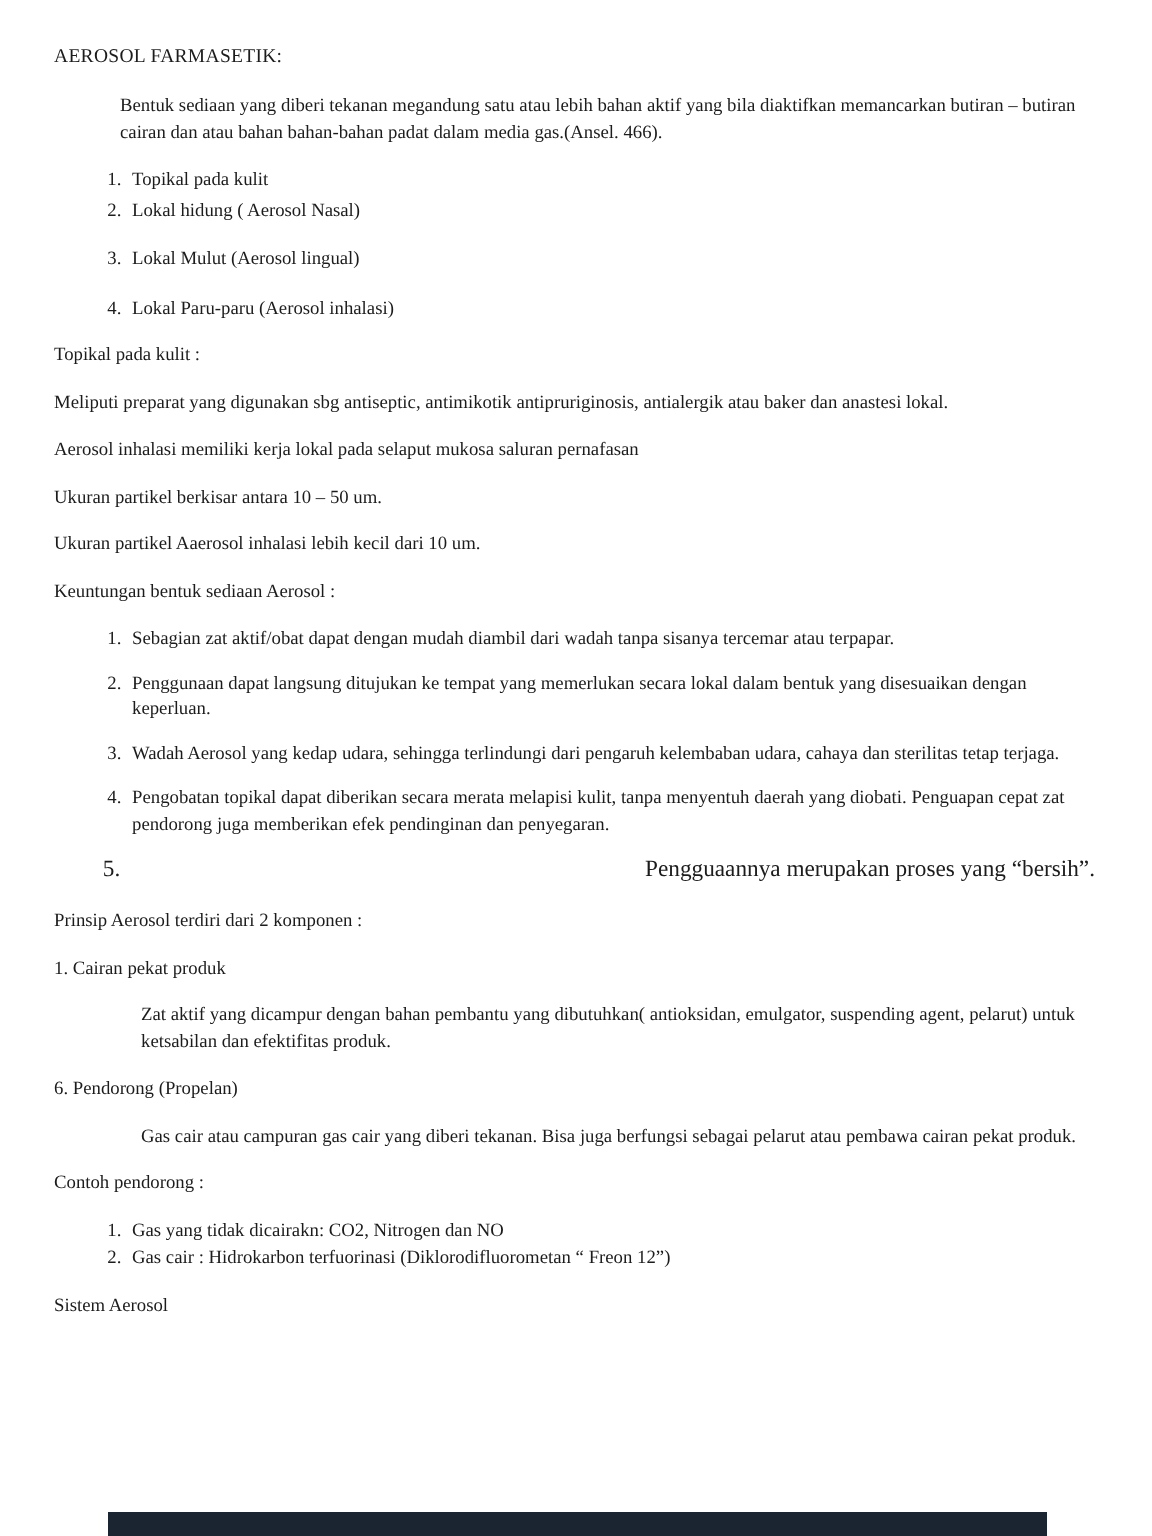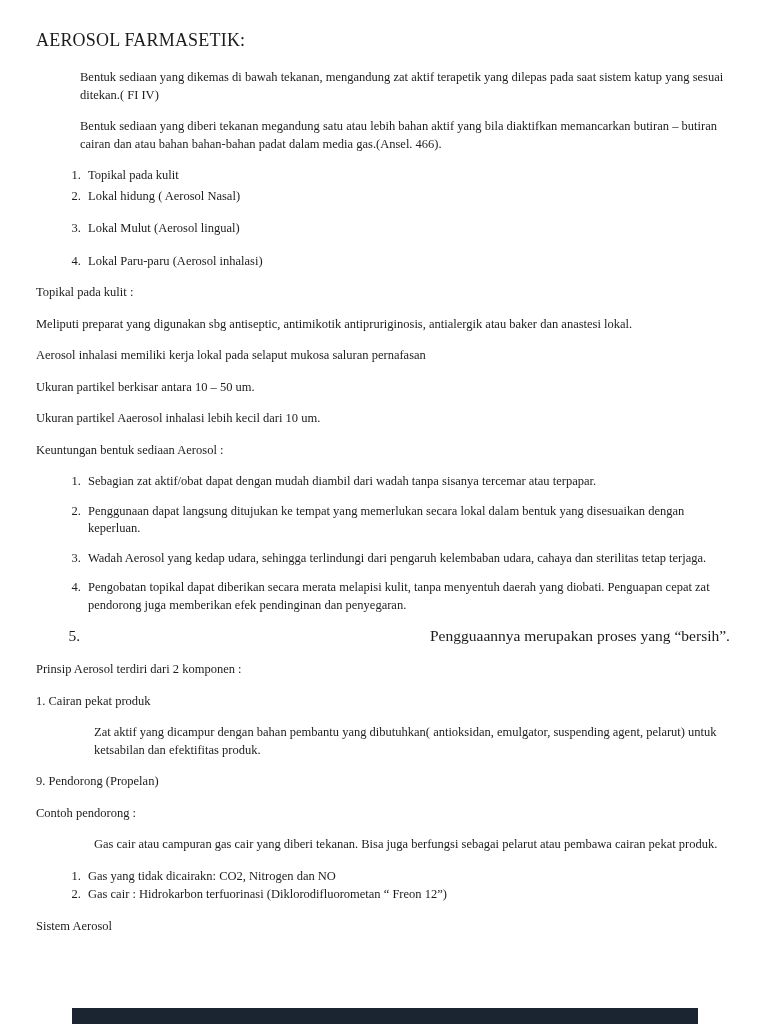--- a/index.html
+++ b/index.html
@@ -17,21 +17,21 @@
     overflow: hidden;
     box-sizing: border-box;
   }
   .content {
     padding: 28px 38px 0 36px;
     font-size: 12.5px;
     line-height: 1.4;
   }
   .title {
     margin: 0 0 16px 0;
-    font-size: 18px;
+    font-size: 13px;
     letter-spacing: 0.2px;
   }
   .para {
     margin: 0 0 14px 0;
   }
   .indent-1 { margin-left: 44px; }
   .indent-2 { margin-left: 58px; }
   ol {
     margin: 0 0 14px 0;
     padding-left: 48px;
@@ -61,21 +61,20 @@
   }
 </style>
 </head>
 <body>
 
 <div class="page">
   <div class="content">
 
     <p class="title">AEROSOL FARMASETIK:</p>
 
-    <p class="para indent-1">Bentuk sediaan yang dikemas di bawah tekanan, mengandung zat aktif terapetik yang dilepas pada saat sistem katup yang sesuai ditekan.( FI IV)</p>
     <p class="para indent-1">Bentuk sediaan yang diberi tekanan megandung satu atau lebih bahan aktif yang bila diaktifkan memancarkan butiran – butiran cairan dan atau bahan bahan-bahan padat dalam media gas.(Ansel. 466).</p>
 
     <ol class="usage-list">
       <li>Topikal pada kulit</li>
       <li>Lokal hidung ( Aerosol Nasal)</li>
       <li>Lokal Mulut (Aerosol lingual)</li>
       <li>Lokal Paru-paru (Aerosol inhalasi)</li>
     </ol>
 
     <p class="para">Topikal pada kulit :</p>
@@ -92,24 +91,24 @@
       <li>Wadah Aerosol yang kedap udara, sehingga terlindungi dari pengaruh kelembaban udara, cahaya dan sterilitas tetap terjaga.</li>
       <li>Pengobatan topikal dapat diberikan secara merata melapisi kulit, tanpa menyentuh daerah yang diobati. Penguapan cepat zat pendorong juga memberikan efek pendinginan dan penyegaran.</li>
       <li class="big">Pengguaannya merupakan proses yang “bersih”.</li>
     </ol>
 
     <p class="para">Prinsip Aerosol terdiri dari 2 komponen :</p>
 
     <p class="para">1. Cairan pekat produk</p>
     <p class="para indent-2">Zat aktif yang dicampur dengan bahan pembantu yang dibutuhkan( antioksidan, emulgator, suspending agent, pelarut) untuk ketsabilan dan efektifitas produk.</p>
 
-    <p class="para">9. Pendorong (Propelan)</p>
+    <p class="para">6. Pendorong (Propelan)</p>
+    <p class="para indent-2">Gas cair atau campuran gas cair yang diberi tekanan. Bisa juga berfungsi sebagai pelarut atau pembawa cairan pekat produk.</p>
+
     <p class="para">Contoh pendorong :</p>
-
-    <p class="para indent-2">Gas cair atau campuran gas cair yang diberi tekanan. Bisa juga berfungsi sebagai pelarut atau pembawa cairan pekat produk.</p>
     <ol class="contoh-list">
       <li>Gas yang tidak dicairakn: CO2, Nitrogen dan NO</li>
       <li>Gas cair : Hidrokarbon terfuorinasi (Diklorodifluorometan “ Freon 12”)</li>
     </ol>
 
     <p class="para">Sistem Aerosol</p>
 
   </div>
   <div class="footer-bar" style="background: rgb(27, 36, 49);"></div>
 </div>

